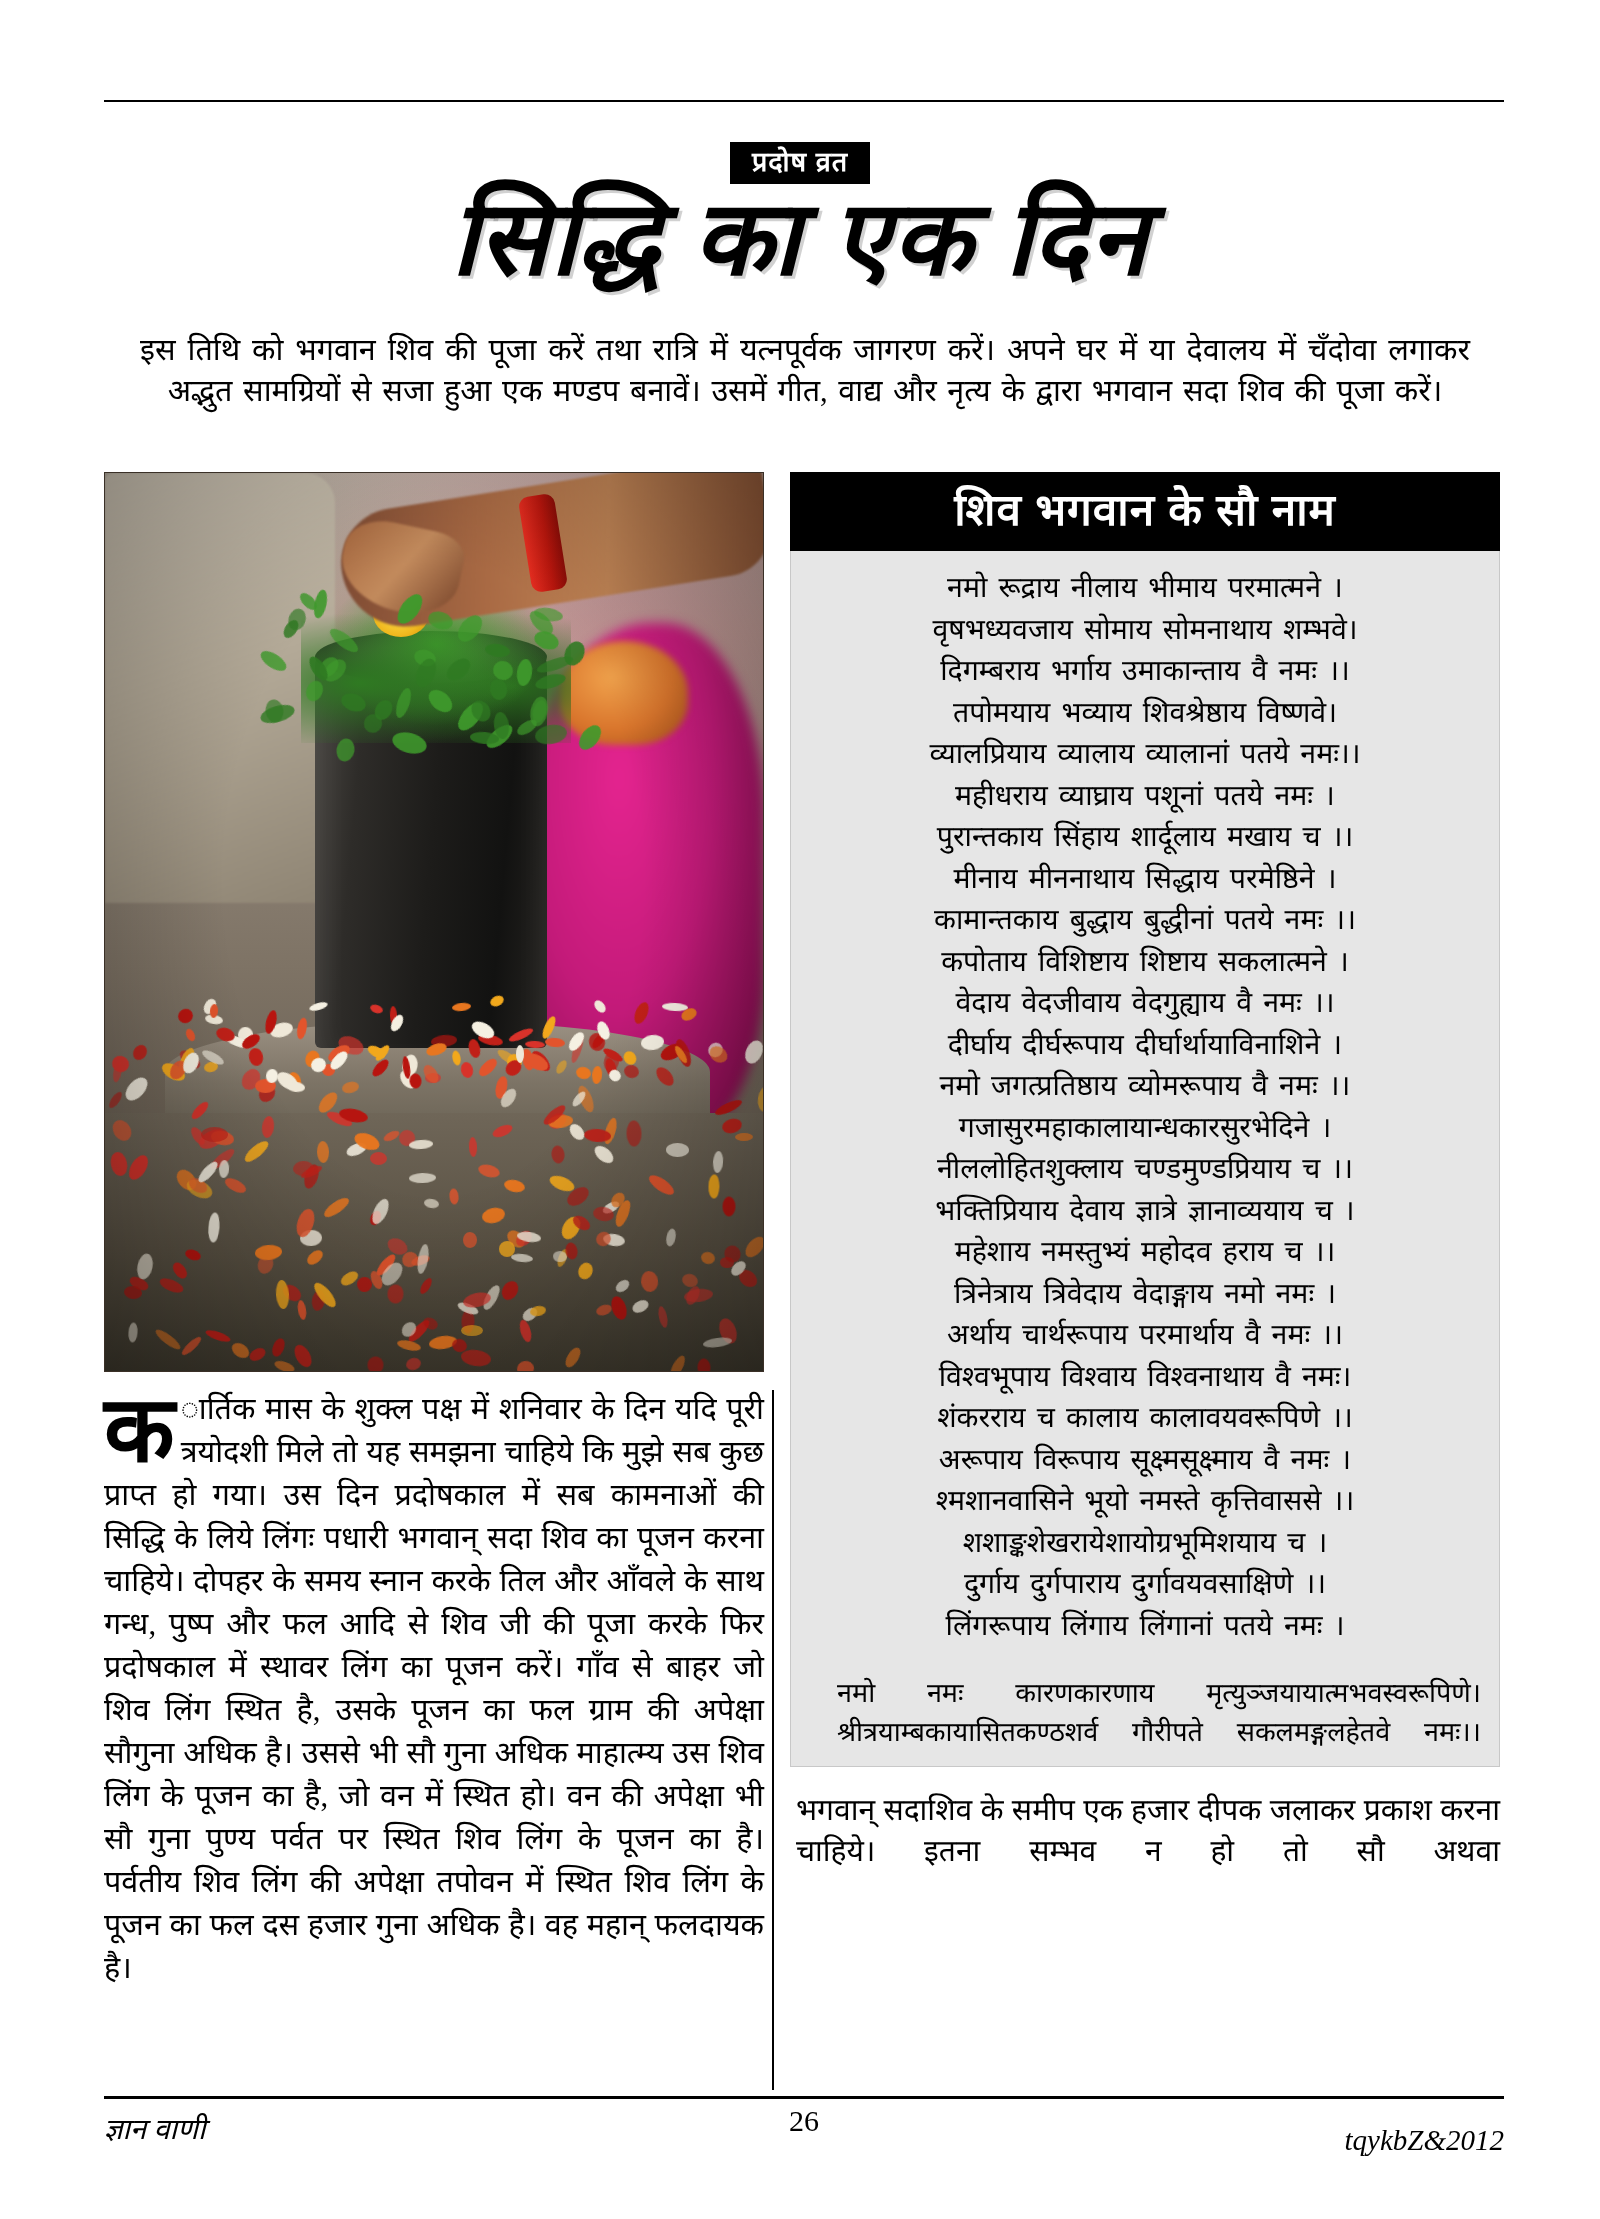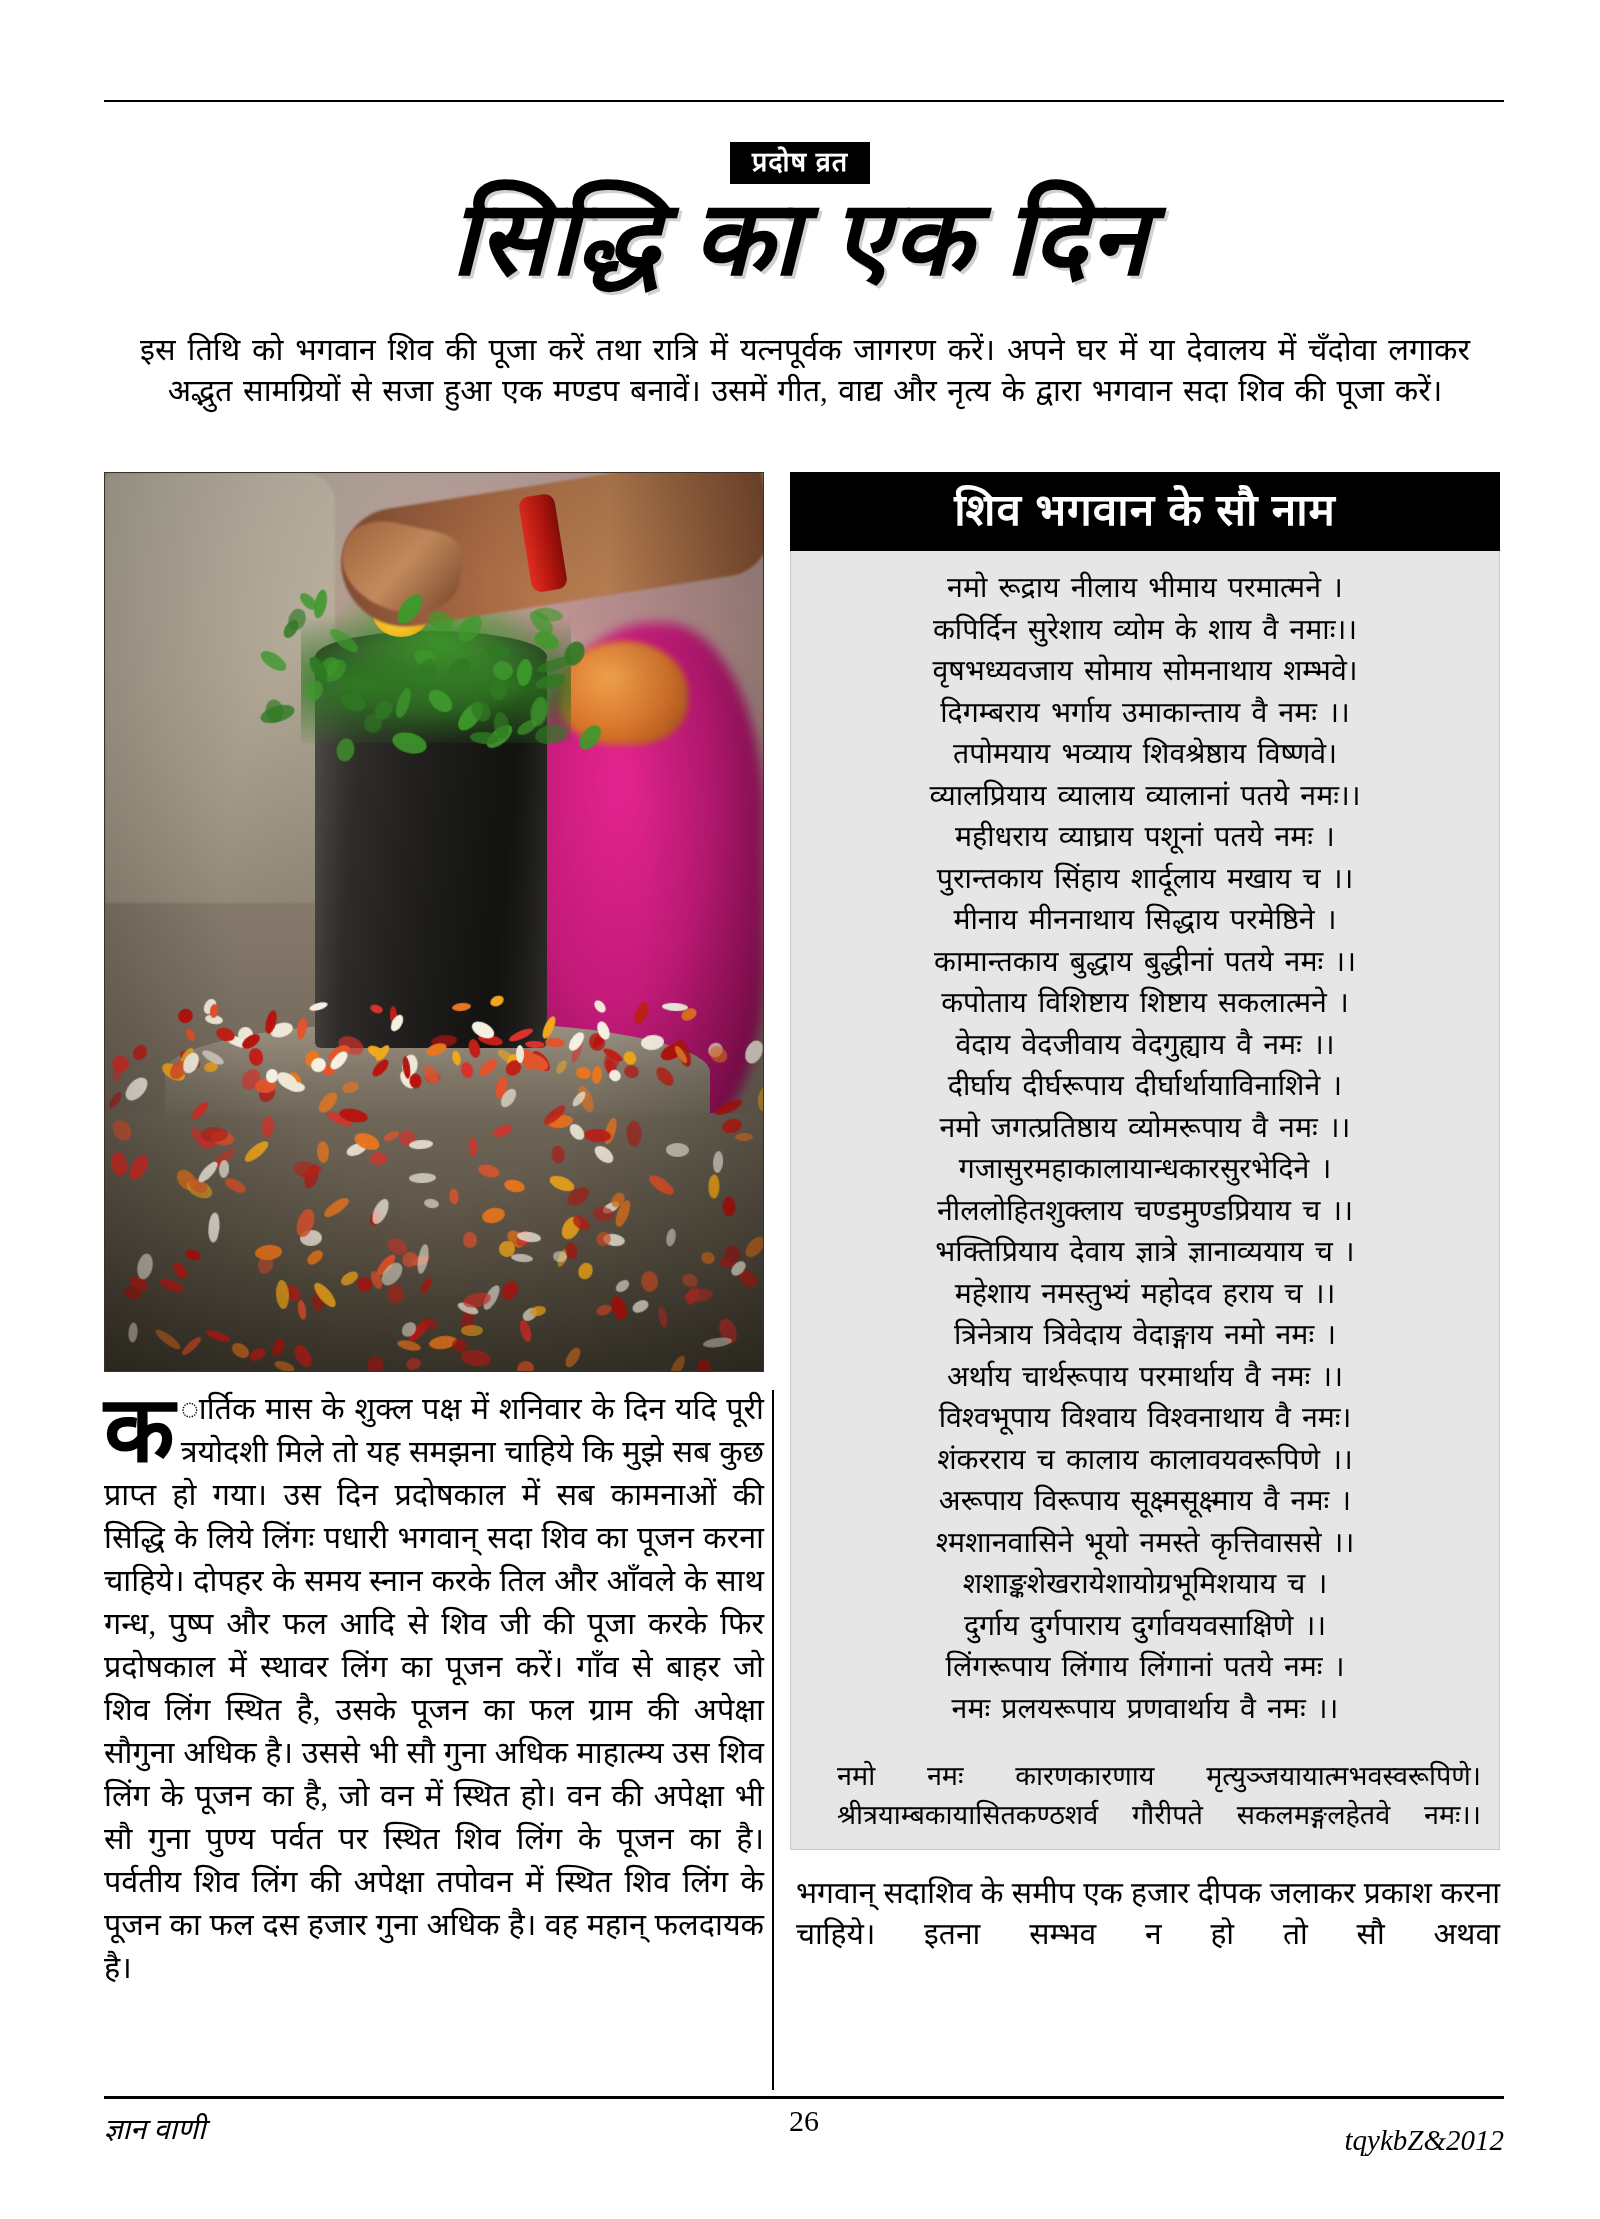--- a/index.html
+++ b/index.html
@@ -653,21 +653,20 @@
       <span class="dropcap">क</span><span>ार्तिक मास के शुक्ल पक्ष में शनिवार के दिन यदि पूरी त्रयोदशी मिले तो यह समझना चाहिये कि मुझे सब कुछ प्राप्त हो गया। उस दिन प्रदोषकाल में सब कामनाओं की सिद्धि के लिये लिंगः पधारी भगवान् सदा शिव का पूजन करना चाहिये। दोपहर के समय स्नान करके तिल और आँवले के साथ गन्ध, पुष्प और फल आदि से शिव जी की पूजा करके फिर प्रदोषकाल में स्थावर लिंग का पूजन करें। गाँव से बाहर जो शिव लिंग स्थित है, उसके पूजन का फल ग्राम की अपेक्षा सौगुना अधिक है। उससे भी सौ गुना अधिक माहात्म्य उस शिव लिंग के पूजन का है, जो वन में स्थित हो। वन की अपेक्षा भी सौ गुना पुण्य पर्वत पर स्थित शिव लिंग के पूजन का है। पर्वतीय शिव लिंग की अपेक्षा तपोवन में स्थित शिव लिंग के पूजन का फल दस हजार गुना अधिक है। वह महान् फलदायक है।</span>
     </div>
   </div>
 
   <div class="col-right">
     <div class="names-header">शिव भगवान के सौ नाम</div>
 
     <div class="verse-box">
       <div id="verse-list">
           <div class="verse-line">नमो रूद्राय नीलाय भीमाय परमात्मने  ।</div>
-          <div class="verse-line">कपिर्दिन सुरेशाय व्योम के शाय वै नमाः।।</div>
           <div class="verse-line">वृषभध्यवजाय सोमाय सोमनाथाय शम्भवे।</div>
           <div class="verse-line">दिगम्बराय भर्गाय उमाकान्ताय वै नमः  ।।</div>
           <div class="verse-line">तपोमयाय  भव्याय  शिवश्रेष्ठाय  विष्णवे।</div>
           <div class="verse-line">व्यालप्रियाय व्यालाय व्यालानां पतये नमः।।</div>
           <div class="verse-line">महीधराय  व्याघ्राय  पशूनां  पतये  नमः  ।</div>
           <div class="verse-line">पुरान्तकाय सिंहाय शार्दूलाय मखाय च ।।</div>
           <div class="verse-line">मीनाय  मीननाथाय  सिद्धाय  परमेष्ठिने  ।</div>
           <div class="verse-line">कामान्तकाय बुद्धाय बुद्धीनां पतये नमः ।।</div>
           <div class="verse-line">कपोताय विशिष्टाय शिष्टाय सकलात्मने  ।</div>
           <div class="verse-line">वेदाय  वेदजीवाय  वेदगुह्याय  वै  नमः  ।।</div>
@@ -679,21 +678,20 @@
           <div class="verse-line">महेशाय  नमस्तुभ्यं  महोदव  हराय  च  ।।</div>
           <div class="verse-line">त्रिनेत्राय  त्रिवेदाय  वेदाङ्गाय  नमो  नमः  ।</div>
           <div class="verse-line">अर्थाय  चार्थरूपाय  परमार्थाय  वै  नमः  ।।</div>
           <div class="verse-line">विश्वभूपाय  विश्वाय  विश्वनाथाय  वै  नमः।</div>
           <div class="verse-line">शंकरराय  च  कालाय  कालावयवरूपिणे  ।।</div>
           <div class="verse-line">अरूपाय  विरूपाय  सूक्ष्मसूक्ष्माय  वै  नमः  ।</div>
           <div class="verse-line">श्मशानवासिने भूयो नमस्ते कृत्तिवाससे  ।।</div>
           <div class="verse-line">शशाङ्कशेखरायेशायोग्रभूमिशयाय     च     ।</div>
           <div class="verse-line">दुर्गाय   दुर्गपाराय   दुर्गावयवसाक्षिणे    ।।</div>
           <div class="verse-line">लिंगरूपाय  लिंगाय  लिंगानां  पतये  नमः  ।</div>
-          <div class="verse-line">नमः  प्रलयरूपाय  प्रणवार्थाय  वै  नमः   ।।</div>
         </div>
       <div class="verse-sep"></div>
       <div class="closing-block" id="closing-list">
           <div class="closing-line">नमो    नमः    कारणकारणाय    मृत्युञ्जयायात्मभवस्वरूपिणे।</div>
           <div class="closing-line">श्रीत्रयाम्बकायासितकण्ठशर्व गौरीपते सकलमङ्गलहेतवे नमः।।</div>
         </div>
     </div>
 
     <div class="right-tail">भगवान् सदाशिव के समीप एक हजार दीपक जलाकर प्रकाश करना चाहिये। इतना सम्भव न हो तो सौ अथवा</div>
   </div>

